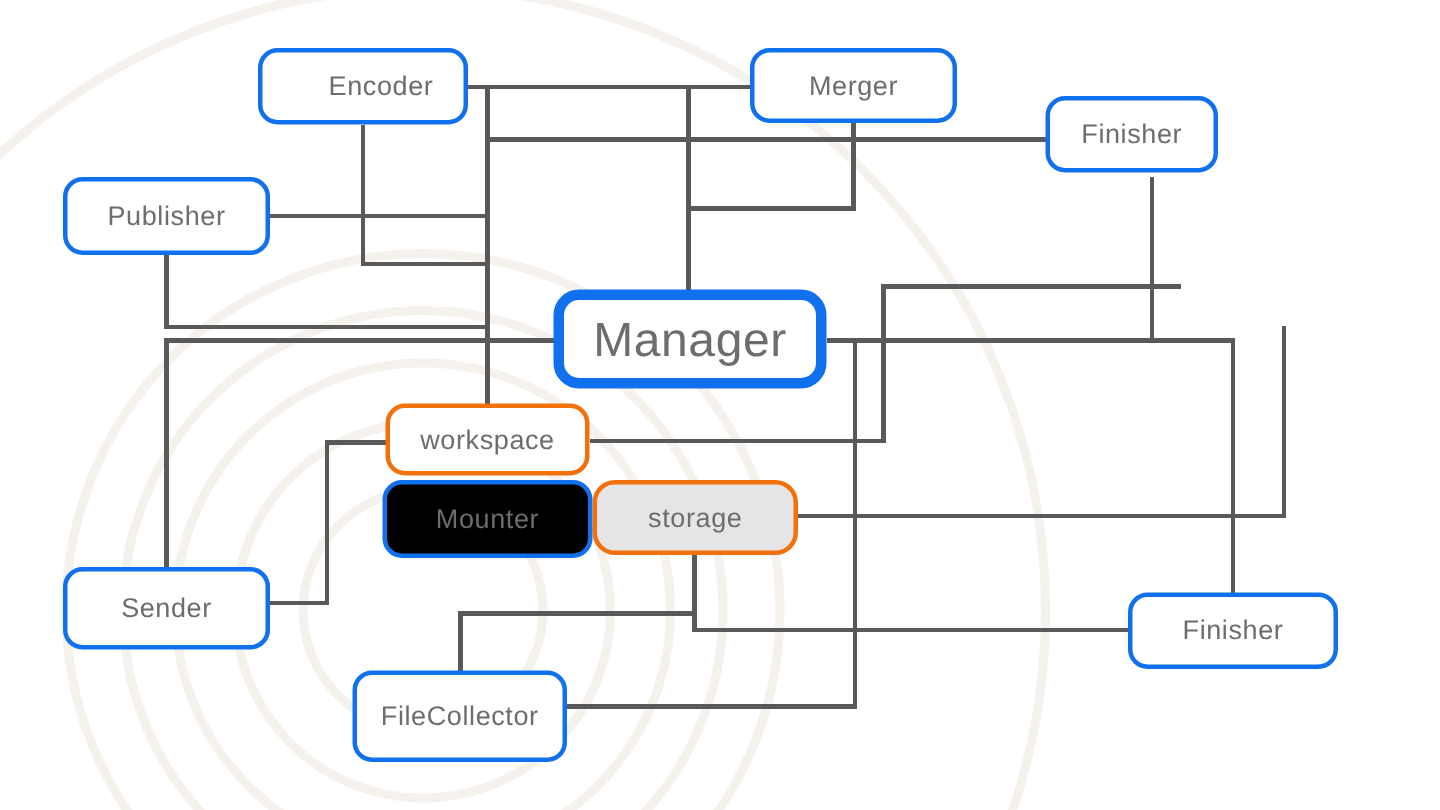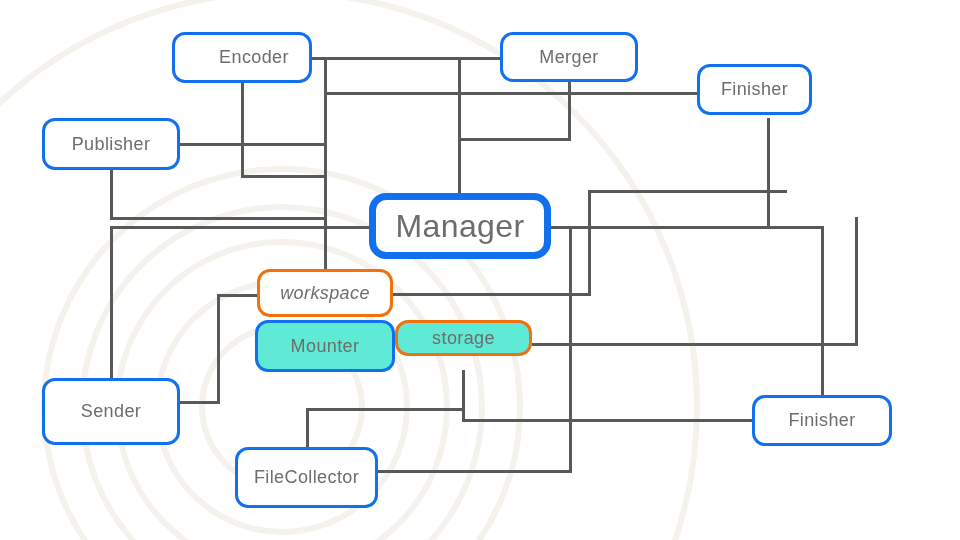--- a/index.html
+++ b/index.html
@@ -69,30 +69,30 @@
     </div>
     <div class="node" style="left: 697px; top: 64px; width: 115px; height: 51px; border-color: rgb(17, 112, 238); color: rgb(109, 109, 109); background: rgb(255, 255, 255);">
       <span class="label">Finisher</span>
     </div>
     <div class="node" style="left: 42px; top: 118px; width: 138px; height: 52px; border-color: rgb(17, 112, 238); color: rgb(109, 109, 109); background: rgb(255, 255, 255);">
       <span class="label">Publisher</span>
     </div>
     <div class="node emphasis" style="left: 369px; top: 193px; width: 182px; height: 66px; border-color: rgb(17, 112, 238); color: rgb(109, 109, 109); background: rgb(255, 255, 255);">
       <span class="label">Manager</span>
     </div>
-    <div class="node" style="left: 257px; top: 269px; width: 136px; height: 48px; border-color: rgb(242, 113, 13); color: rgb(109, 109, 109); background: rgb(255, 255, 255); font-style: italic;">
+    <div class="node" style="left: 257px; top: 269px; width: 136px; height: 48px; border-color: rgb(242, 113, 13); color: rgb(109, 109, 109); background: rgb(255, 255, 255);">
       <span class="label">workspace</span>
     </div>
-    <div class="node" style="left: 255px; top: 320px; width: 140px; height: 52px; border-color: rgb(17, 112, 238); color: rgb(109, 109, 109); background: #5eead4;">
+    <div class="node" style="left: 255px; top: 320px; width: 140px; height: 52px; border-color: rgb(17, 112, 238); color: rgb(109, 109, 109); background: #000000;">
       <span class="label">Mounter</span>
     </div>
-    <div class="node" style="left: 395px; top: 320px; width: 137px; height: 36px; border-color: rgb(242, 113, 13); color: rgb(109, 109, 109); background: #5eead4;">
+    <div class="node" style="left: 395px; top: 320px; width: 137px; height: 50px; border-color: rgb(242, 113, 13); color: rgb(109, 109, 109); background: #e5e5e5; border-radius: 15px;">
       <span class="label">storage</span>
     </div>
-    <div class="node" style="left: 42px; top: 378px; width: 138px; height: 67px; border-color: rgb(17, 112, 238); color: rgb(109, 109, 109); background: rgb(255, 255, 255);">
+    <div class="node" style="left: 42px; top: 378px; width: 138px; height: 55px; border-color: rgb(17, 112, 238); color: rgb(109, 109, 109); background: rgb(255, 255, 255);">
       <span class="label">Sender</span>
     </div>
     <div class="node" style="left: 235px; top: 447px; width: 143px; height: 61px; border-color: rgb(17, 112, 238); color: rgb(109, 109, 109); background: rgb(255, 255, 255);">
       <span class="label">FileCollector</span>
     </div>
     <div class="node" style="left: 752px; top: 395px; width: 140px; height: 51px; border-color: rgb(17, 112, 238); color: rgb(109, 109, 109); background: rgb(255, 255, 255);">
       <span class="label">Finisher</span>
     </div>
   </div>
 

